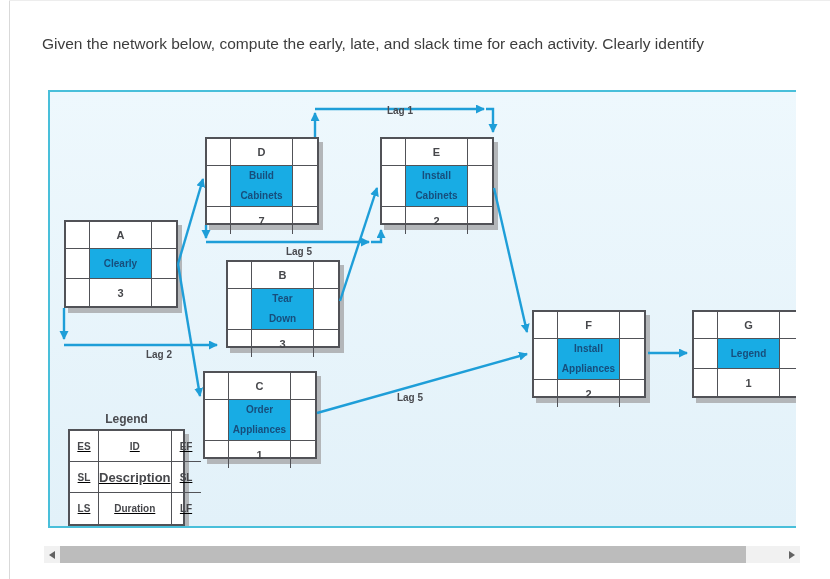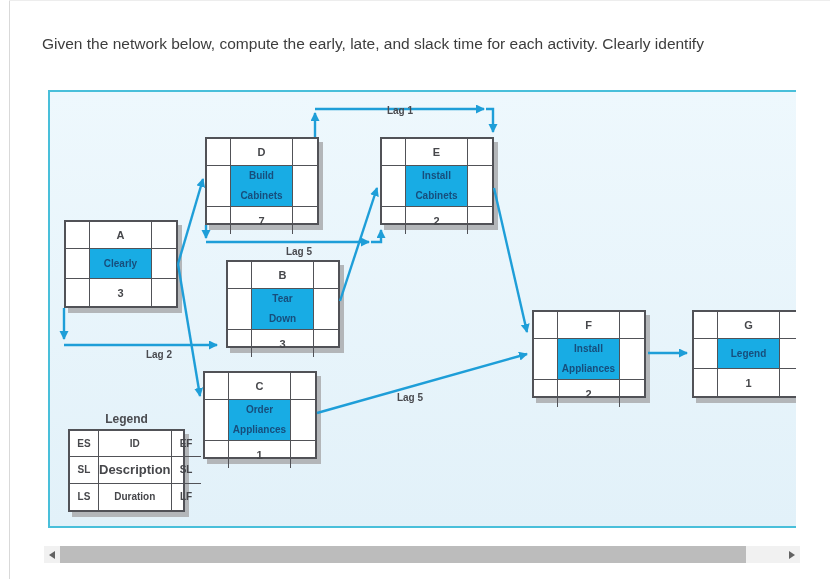--- a/index.html
+++ b/index.html
@@ -32,23 +32,23 @@
   .cell.dur  { font-size:11px; font-weight:bold; color:#46474b; }
 
   .arrow-layer { position:absolute; left:0; top:0; width:748px; height:438px; z-index:20; pointer-events:none; }
 
   .lag-label { position:absolute; z-index:30; font-size:10px; font-weight:bold; color:#4a4b50;
                transform:translate(-50%,-50%); white-space:nowrap; }
 
   
   .legend-title { position:absolute; left:18px; top:320px; width:117px; text-align:center;
                   font-size:12px; font-weight:bold; color:#4a4b50; z-index:10; }
-  .legend { position:absolute; left:18px; top:337px; width:117px; height:83px; display:grid;
+  .legend { position:absolute; left:18px; top:337px; width:117px; height:97px; display:grid;
             grid-template-columns:29px 1fr 29px; grid-template-rows:1fr 1fr 1fr;
-            background:#ffffff; border:2px solid #515257; box-shadow:4px 5px 0 #b3b6b9; z-index:10; }
+            background:#ffffff; border:2px solid #515257; box-shadow:4px 5px 0 #b3b6b9; z-index:10;text-decoration:underline; }
   .legend .cell { font-size:10px; font-weight:bold; color:#46474b; }
   .legend .cell.small { font-size:13px; }
 
   
   .scrollbar { position:absolute; left:44px; top:546px; width:756px; height:17px; background:#f1f1f1; }
   .sb-thumb { position:absolute; left:16px; top:0; width:686px; height:17px; background:#bcbcbc; }
   .sb-btn { position:absolute; top:0; width:16px; height:17px; display:flex; align-items:center; justify-content:center; }
   .sb-btn.left { left:0; } .sb-btn.right { right:0; }
   .tri-left  { width:0; height:0; border-top:4px solid transparent; border-bottom:4px solid transparent; border-right:6px solid #636363; }
   .tri-right { width:0; height:0; border-top:4px solid transparent; border-bottom:4px solid transparent; border-left:6px solid #636363; }

